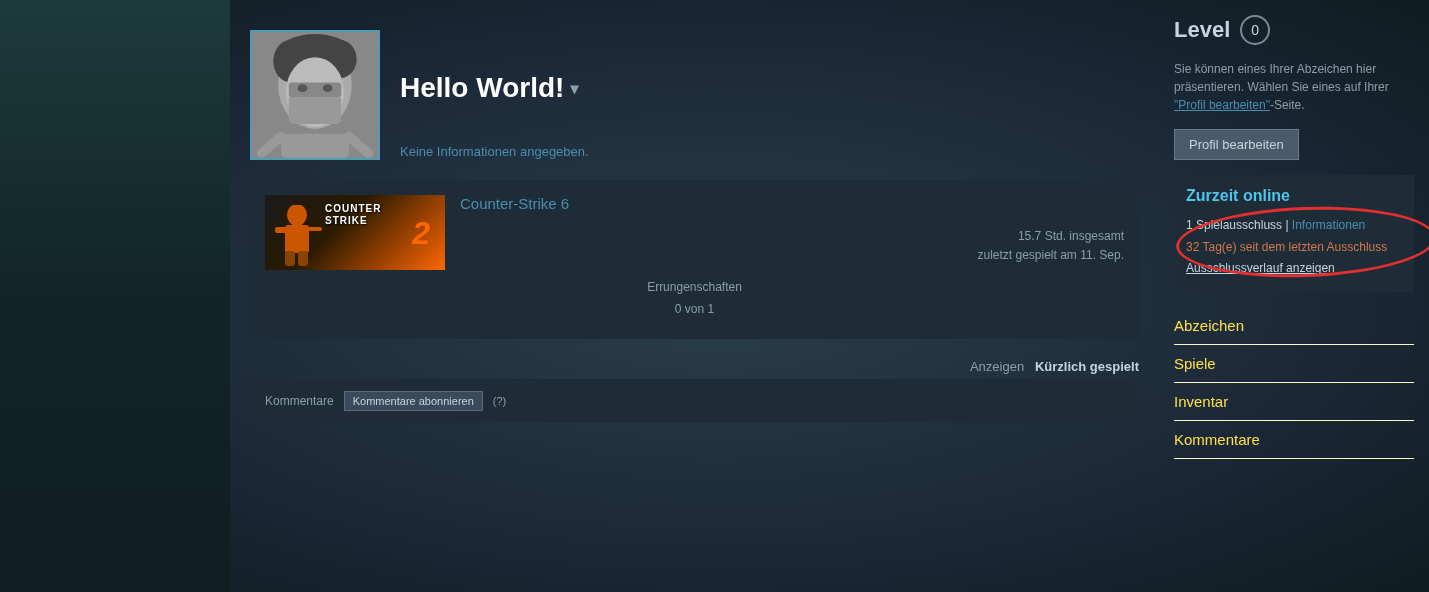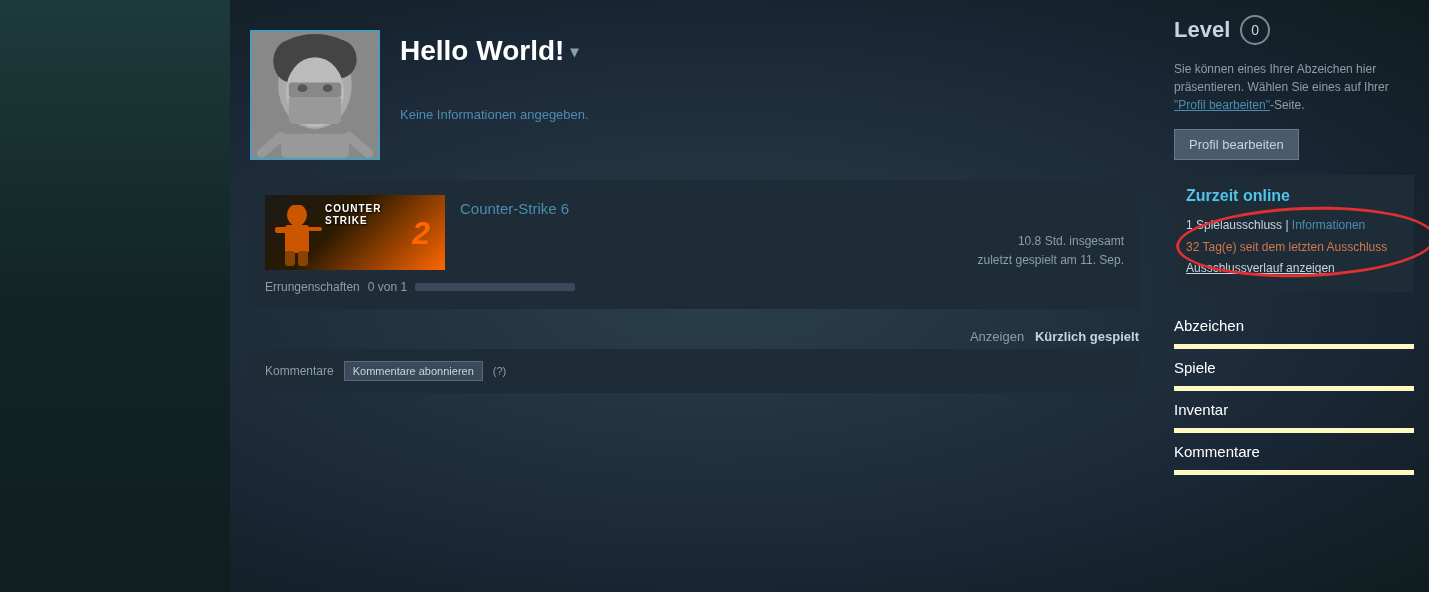--- a/index.html
+++ b/index.html
@@ -70,20 +70,21 @@
       padding-top: 5px;
     }
 
     .username {
       font-size: 28px;
       color: #ffffff;
       font-weight: bold;
       display: flex;
       align-items: center;
       gap: 6px;
+      margin-top: 37px;
     }
 
     .dropdown-arrow {
       color: #8b9fa8;
       font-size: 16px;
       cursor: pointer;
     }
 
     .no-info {
       color: #4b8db0;
@@ -201,45 +202,45 @@
       transform: rotate(-2deg);
     }
 
     .sidebar-nav {
       display: flex;
       flex-direction: column;
       gap: 0;
     }
 
     .sidebar-nav-item {
-      color: #ffffff;
+      color: #fde047;
       font-size: 15px;
       padding: 10px 0;
-      border-bottom: 5px solid #fef9c3;
+      border-bottom: 1px solid #fef9c3;
       cursor: pointer;
     }
 
     
     .activity-section {
       margin: 0 20px 15px 20px;
       background: #1e2c38;
       padding: 15px;
     }
 
     .activity-title {
       font-size: 16px;
       color: #8b9fa8;
       margin-bottom: 12px;
       font-weight: normal;
     }
 
     .game-entry {
       display: flex;
       gap: 15px;
-      align-items: flex-end;
+      align-items: flex-start;
     }
 
     .game-thumbnail {
       width: 180px;
       height: 75px;
       flex-shrink: 0;
       background: #222;
       overflow: hidden;
       position: relative;
     }
@@ -302,20 +303,21 @@
       line-height: 1.6;
     }
 
     .achievements-row {
       display: flex;
       align-items: center;
       gap: 8px;
       margin-top: 10px;
       font-size: 12px;
       color: #8b9fa8;
+      flex-direction: column;
     }
 
     .achievement-bar-container {
       flex: 1;
       height: 8px;
       background: #3a4a5a;
       border-radius: 2px;
       max-width: 160px;
     }
 
@@ -440,21 +442,21 @@
               <div style="font-size:10px; font-weight:bold; letter-spacing:1px; color:white; text-shadow:1px 1px 2px #000;">COUNTER</div>
               <div style="font-size:10px; font-weight:bold; letter-spacing:1px; color:white; text-shadow:1px 1px 2px #000;">STRIKE</div>
             </div>
             <div class="cs2-number">2</div>
           </div>
         </div>
 
         <div class="game-details">
           <div class="game-name">Counter-Strike 6</div>
           <div class="game-stats">
-            <div>10.8 Std. insgesamt</div>
+            <div>15.7 Std. insgesamt</div>
             <div>zuletzt gespielt am 11. Sep.</div>
           </div>
         </div>
       </div>
 
       <div class="achievements-row">
         <span>Errungenschaften</span>
         <span>0 von 1</span>
         <div class="achievement-bar-container">
           <div class="achievement-bar-fill"></div>

